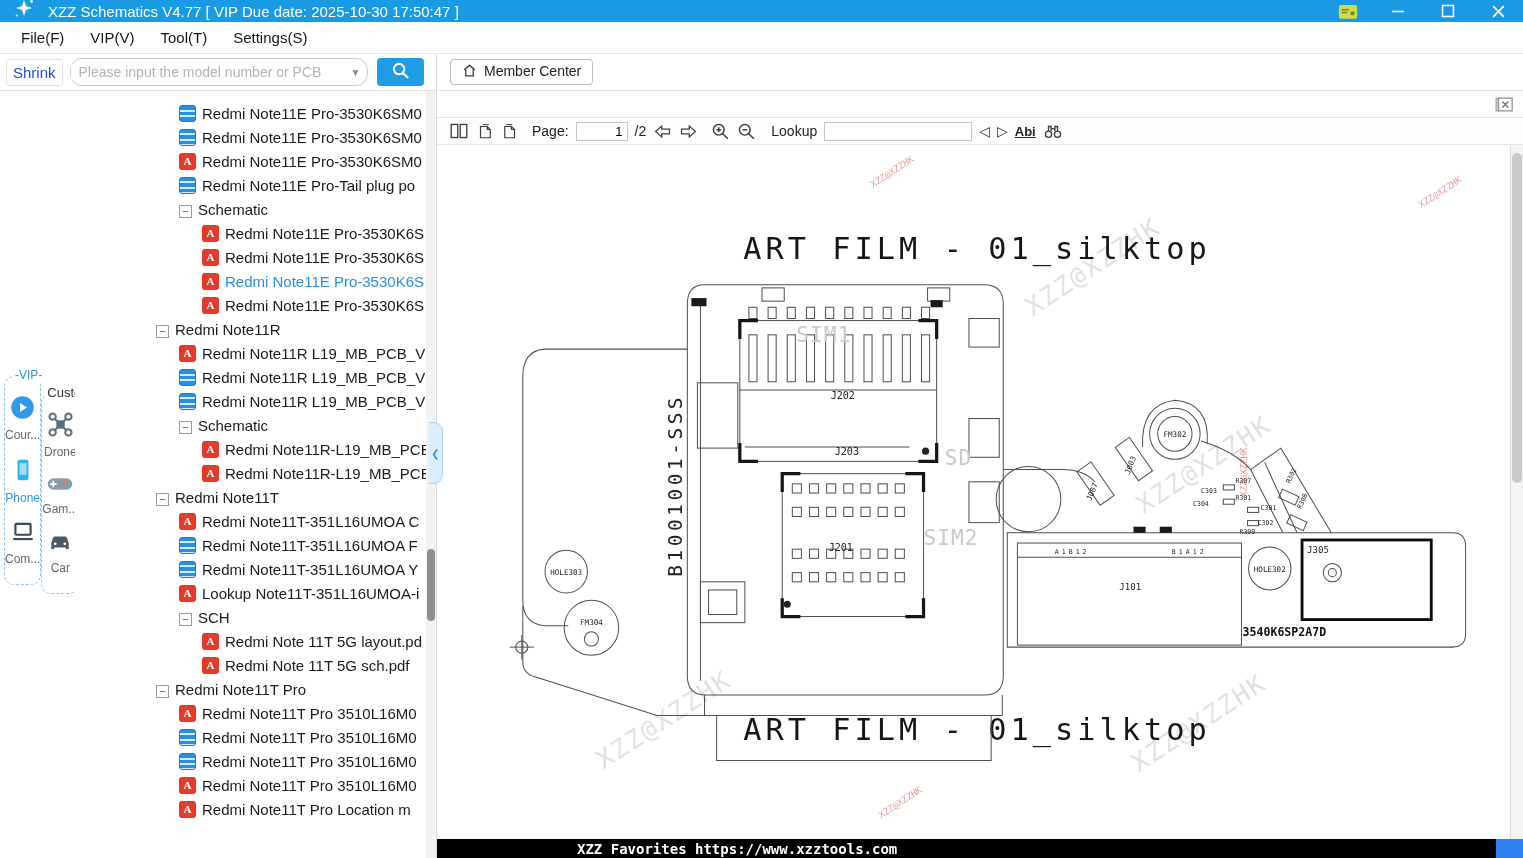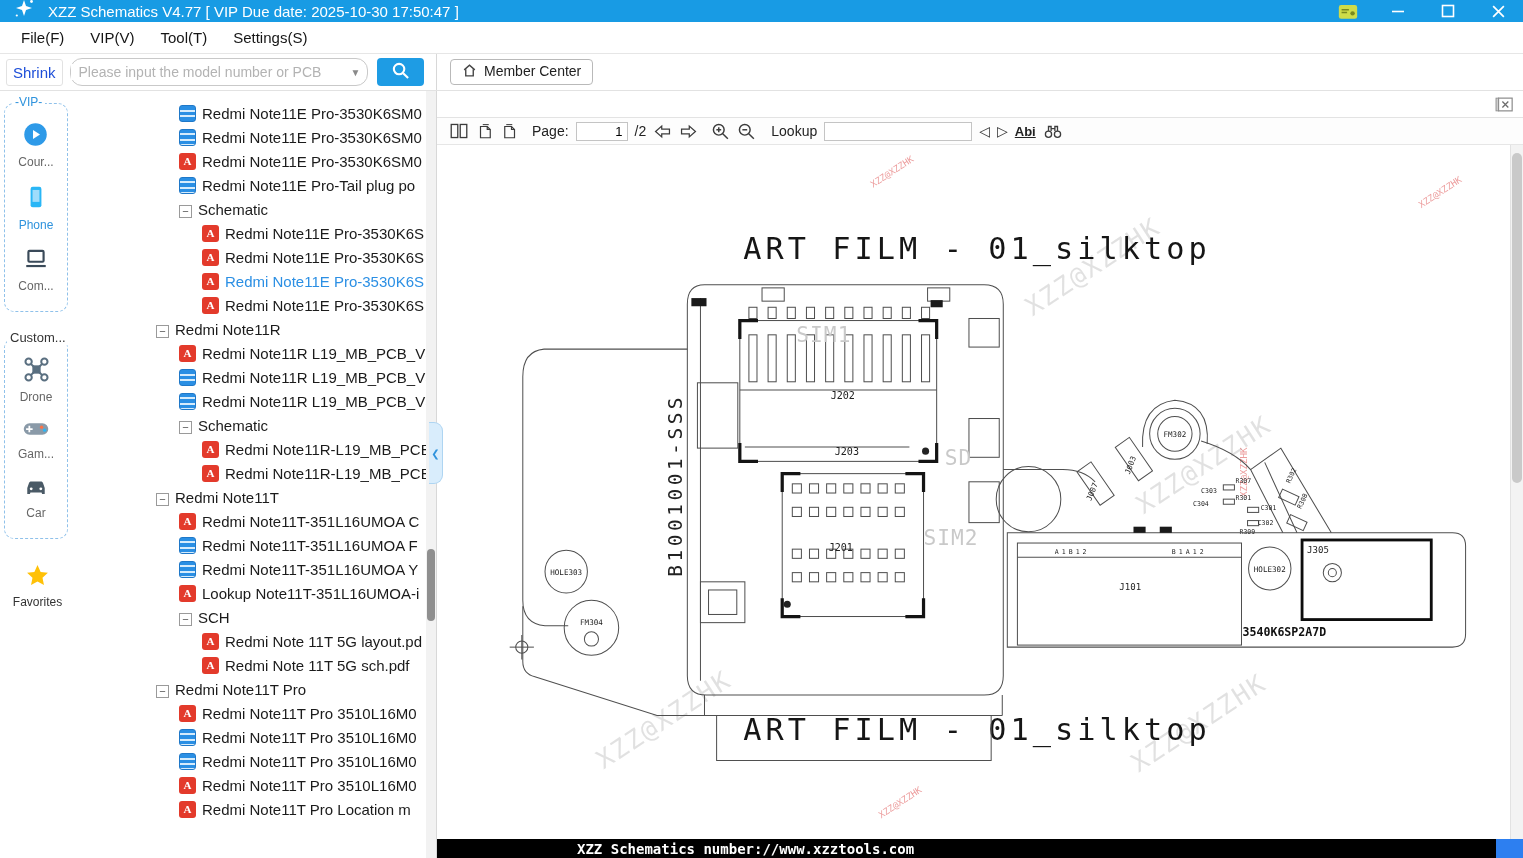--- a/index.html
+++ b/index.html
@@ -27,21 +27,21 @@
 .sb-caret{width:22px;color:#8a8a8a;font-size:10px;text-align:center;flex:0 0 auto}
 .search-btn{width:47px;height:28px;margin-left:9px;background:#1e9ce4;border:none;border-radius:4px;display:flex;align-items:center;justify-content:center;cursor:pointer}
 .band-right{flex:1;display:flex;align-items:center;padding-left:13px;min-width:0}
 .mc-btn{display:flex;align-items:flex-start;gap:7px;border:1px solid #b9b9b9;border-radius:4px;background:#fff;padding:3px 11px;font-size:14px;color:#222;cursor:pointer}
 
 
 .main{flex:1;display:flex;position:relative;min-height:0}
 .leftcol{width:437px;flex:0 0 auto;display:flex;border-right:1px solid #d8d8d8;position:relative;background:#fff}
 
 
-.viprail{width:75px;flex:0 0 auto;padding:12px 4px 0;display:flex;flex-direction:column;background:#fff}
+.viprail{width:75px;flex:0 0 auto;padding:12px 4px 0;display:flex;flex-direction:row;align-items:center;background:#fff}
 .vgroup{width:64px;border:1.5px dashed #8fc1ea;border-radius:10px;position:relative;padding:17px 0 4px;display:flex;flex-direction:column;align-items:center}
 .vgroup+.vgroup{margin-top:26px}
 .vlegend{position:absolute;top:-9px;left:7px;background:#fff;font-size:12px;padding:0 3px;color:#2f93dd;white-space:nowrap}
 .vlegend.dark{color:#333;font-size:13px;left:2px}
 .vitem{display:flex;flex-direction:column;align-items:center;margin-bottom:14px;cursor:pointer}
 .vlabel{font-size:12px;color:#666;margin-top:3px;max-width:60px;white-space:nowrap;overflow:hidden}
 .vlabel.blue{color:#2f93dd}
 .fav{display:flex;flex-direction:column;align-items:center;margin-top:24px;cursor:pointer}
 .fav .vlabel{color:#333}
 
@@ -607,18 +607,18 @@
           <circle class="ln" cx="887" cy="419" r="4"></circle>
           <text class="s11" x="798" y="481">3540K6SP2A7D</text>
         </svg>
 
         <div class="pdf-sb">
           <div class="pdf-sb-thumb"></div>
         </div>
       </div>
 
       <div class="statusbar">
-        <span class="status-text">XZZ Schematics number://www.xzztools.com</span>
+        <span class="status-text">XZZ Favorites https://www.xzztools.com</span>
         <span class="status-accent"></span>
       </div>
     </div>
   </div>
 </div>
 
 </body></html>

